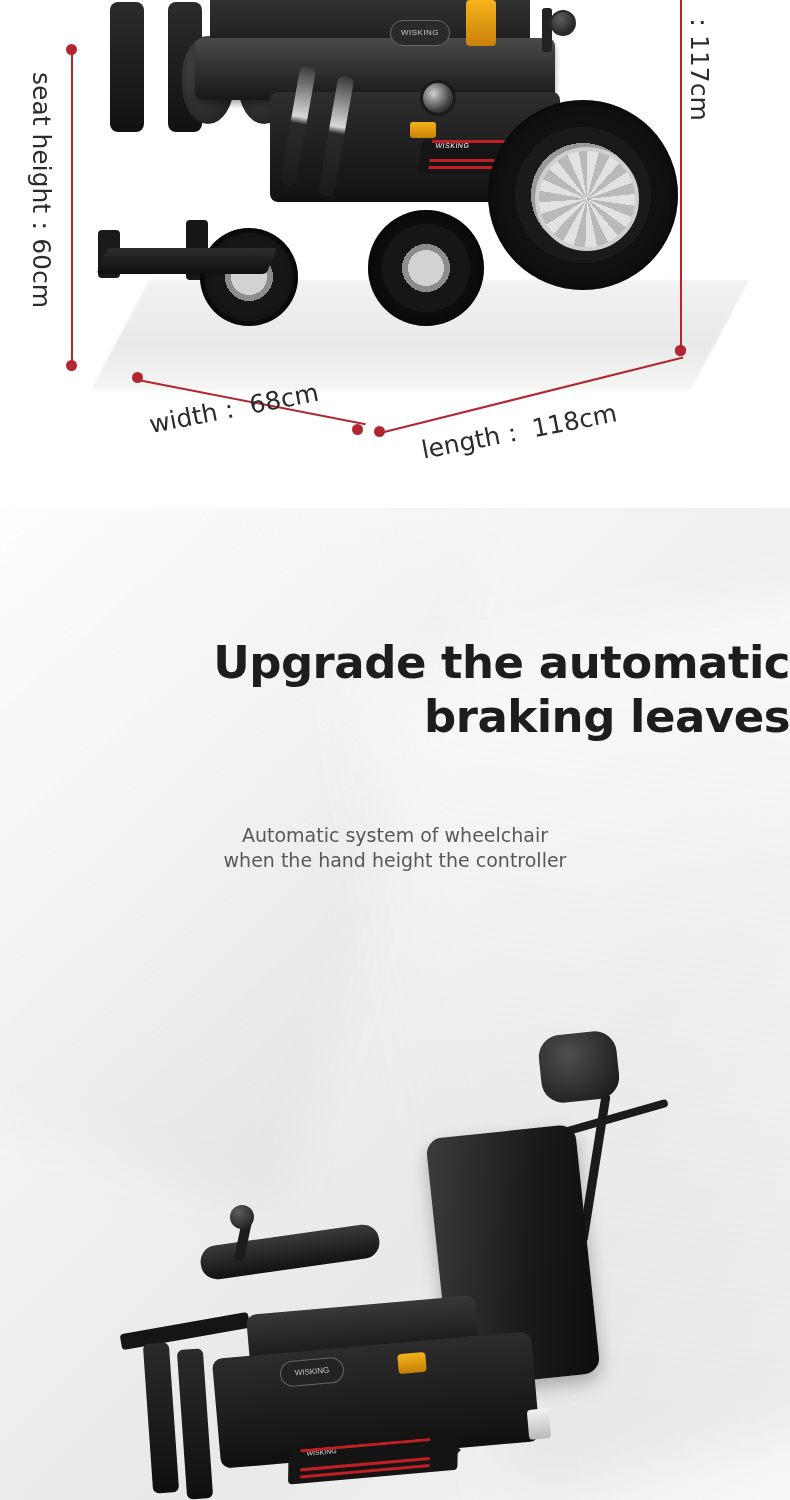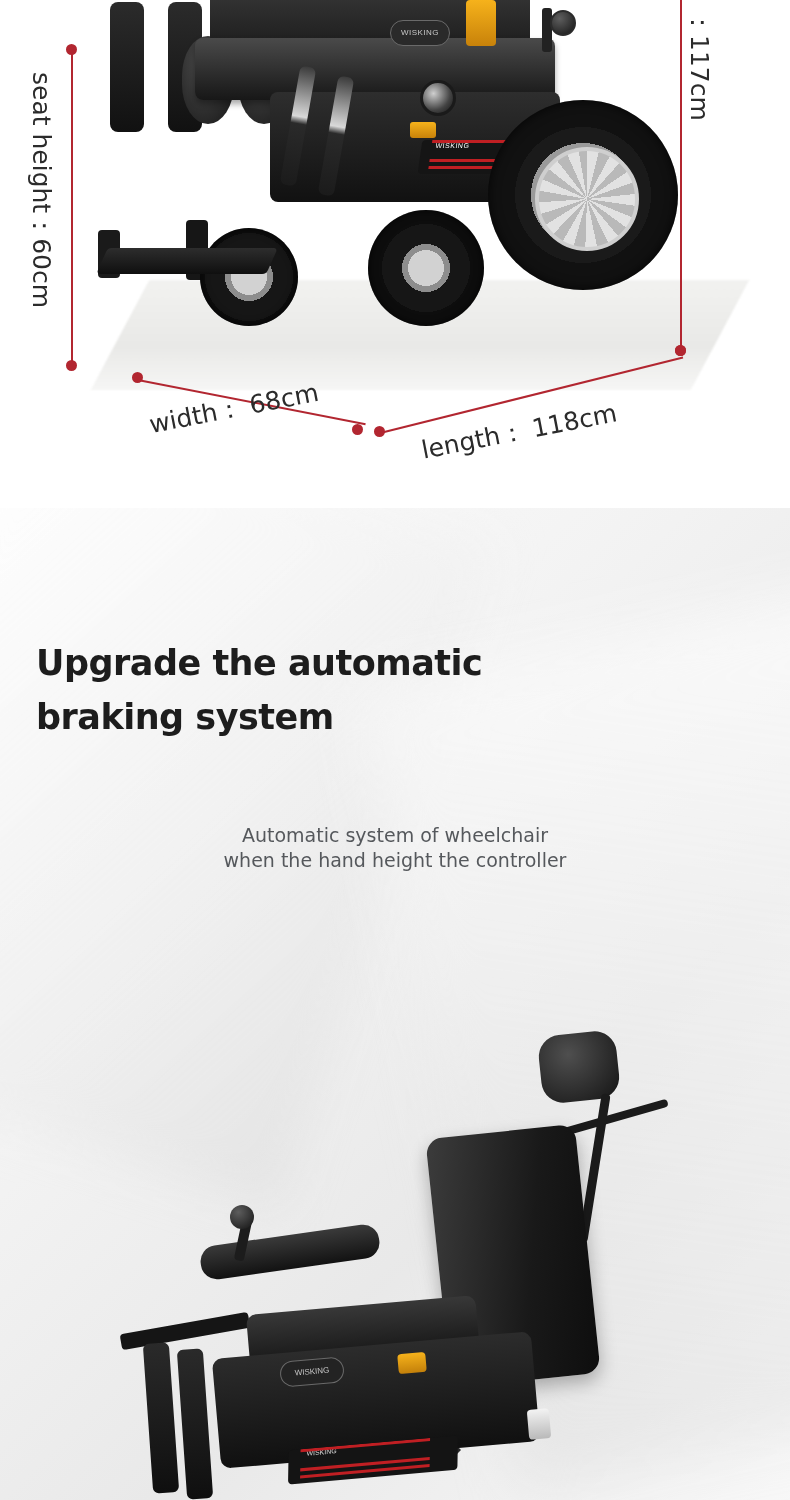--- a/index.html
+++ b/index.html
@@ -295,24 +295,24 @@
     right: -160px; top: 120px;
     width: 520px; height: 820px;
     background: linear-gradient(200deg, rgba(255,255,255,.7), rgba(205,205,205,.3));
     transform: rotate(-12deg);
     filter: blur(28px);
   }
   .headline {
     position: absolute;
     left: 0; top: 128px;
     width: 790px;
-    text-align: left;
+    text-align: right;
     font-family: "DejaVu Sans", sans-serif;
     font-weight: bold;
-    font-size: 35px;
+    font-size: 45px;
     line-height: 54px;
     color: #1d1d1d;
     letter-spacing: -0.5px;
     padding-left: 36px;
   }
   .subhead {
     position: absolute;
     left: 0; top: 315px;
     width: 790px;
     text-align: center;
@@ -546,21 +546,21 @@
   </div>
 
   <div class="divider-gap"></div>
 
   <div class="section-brake">
     <div class="soft-shadow-1"></div>
     <div class="soft-shadow-2"></div>
 
     <div class="headline">
       <div>Upgrade the automatic</div>
-      <div>braking system</div>
+      <div>braking leaves</div>
     </div>
 
     <div class="subhead">
       <div>Automatic system of wheelchair</div>
       <div>when the hand height the controller</div>
     </div>
 
     <div class="brand-ribbon">WISKING</div>
 
     <div class="chair2">

